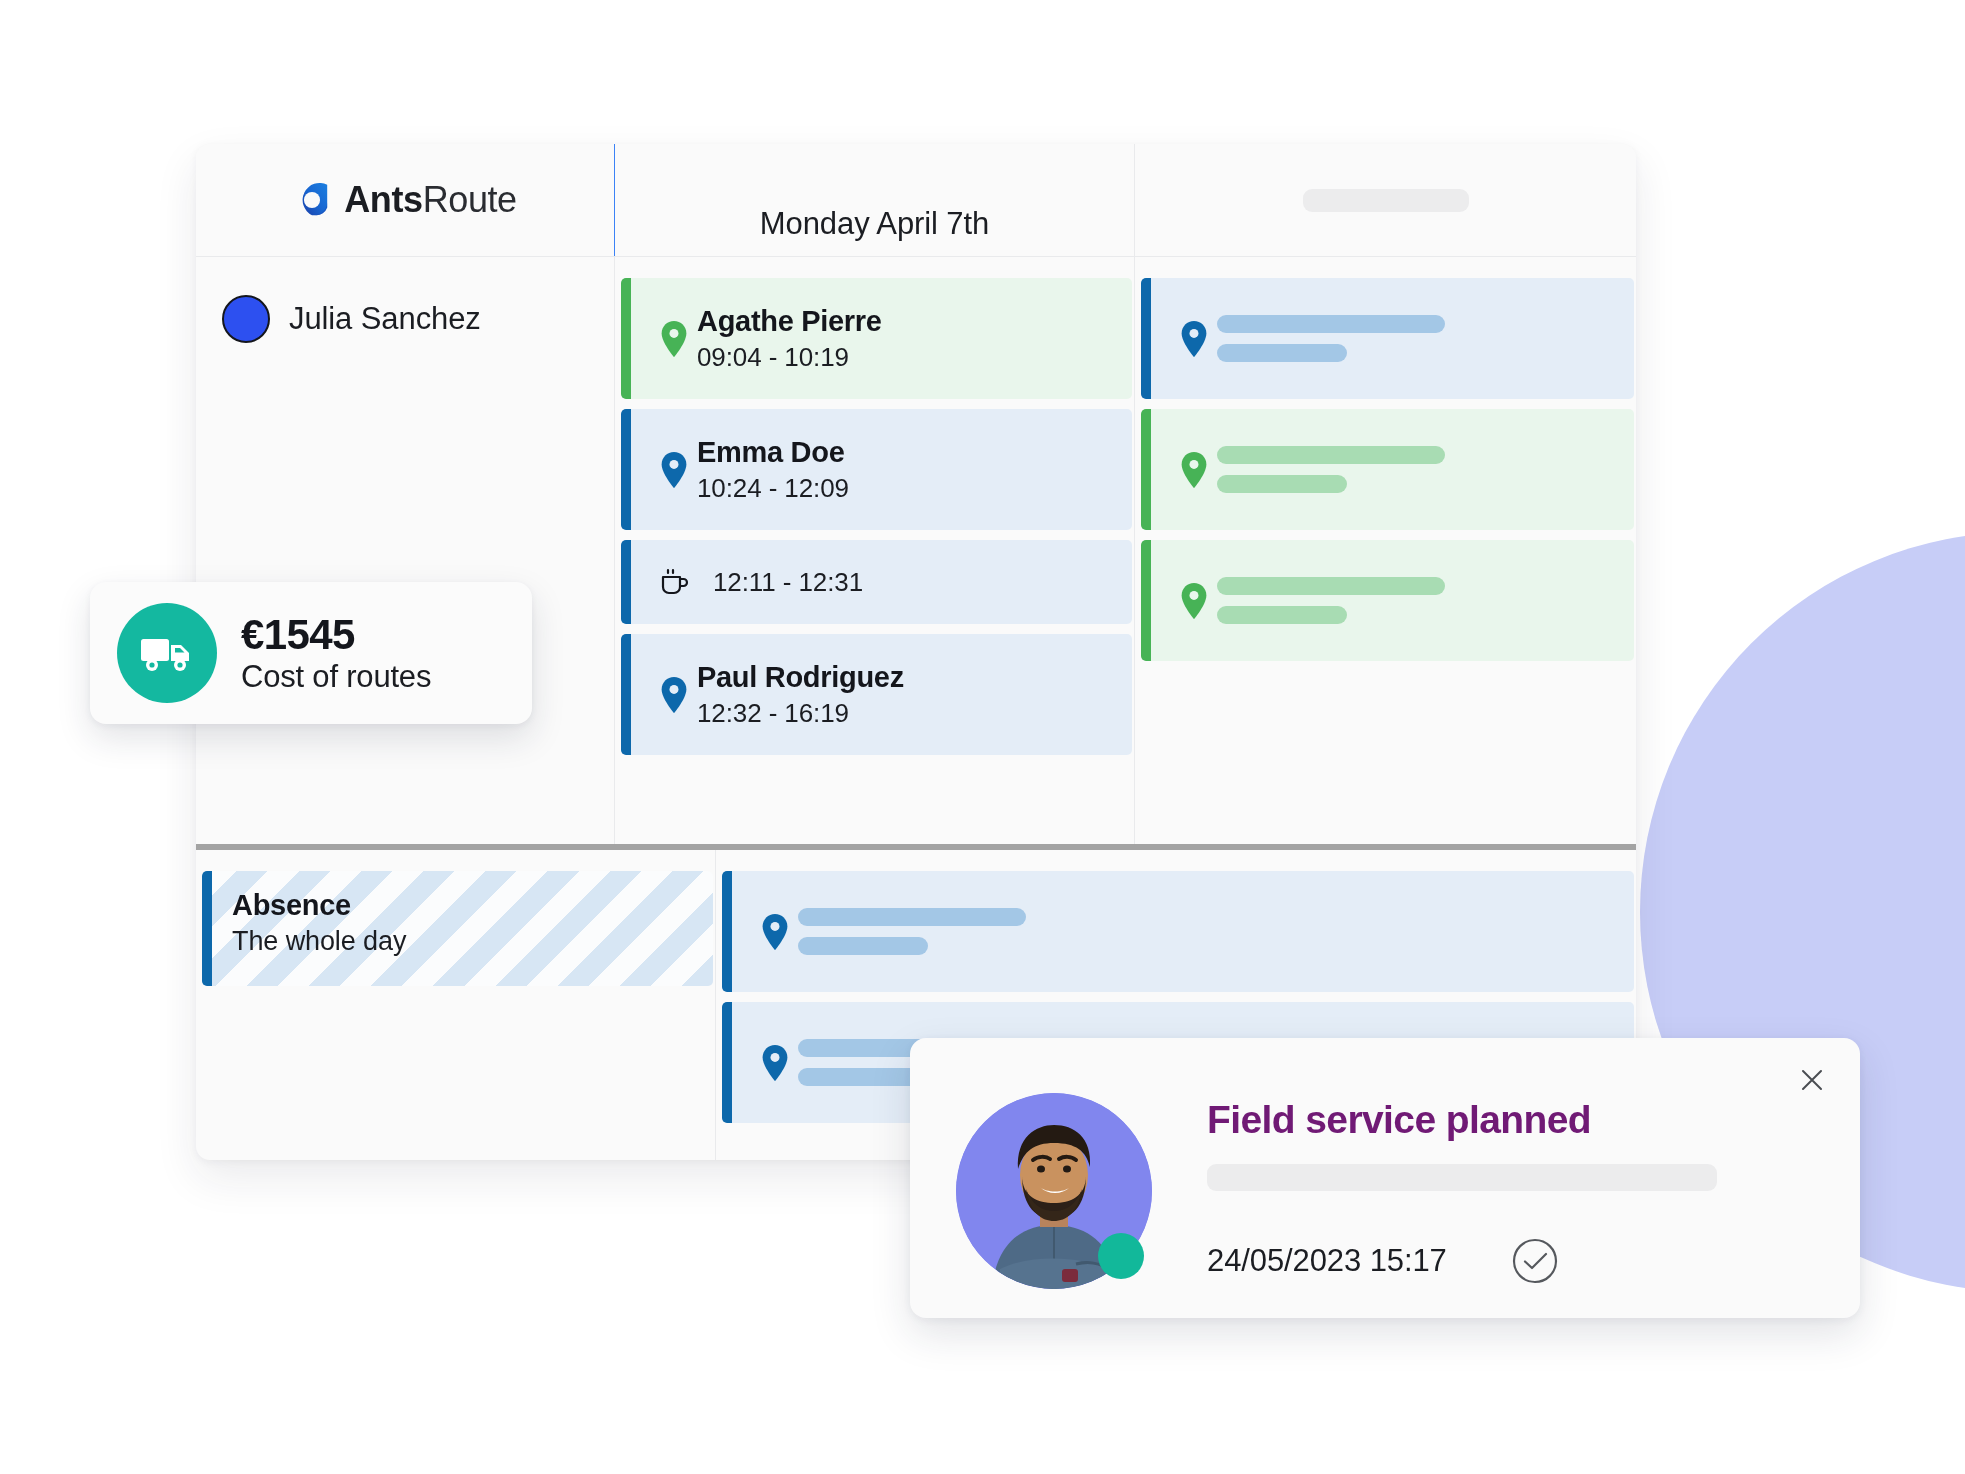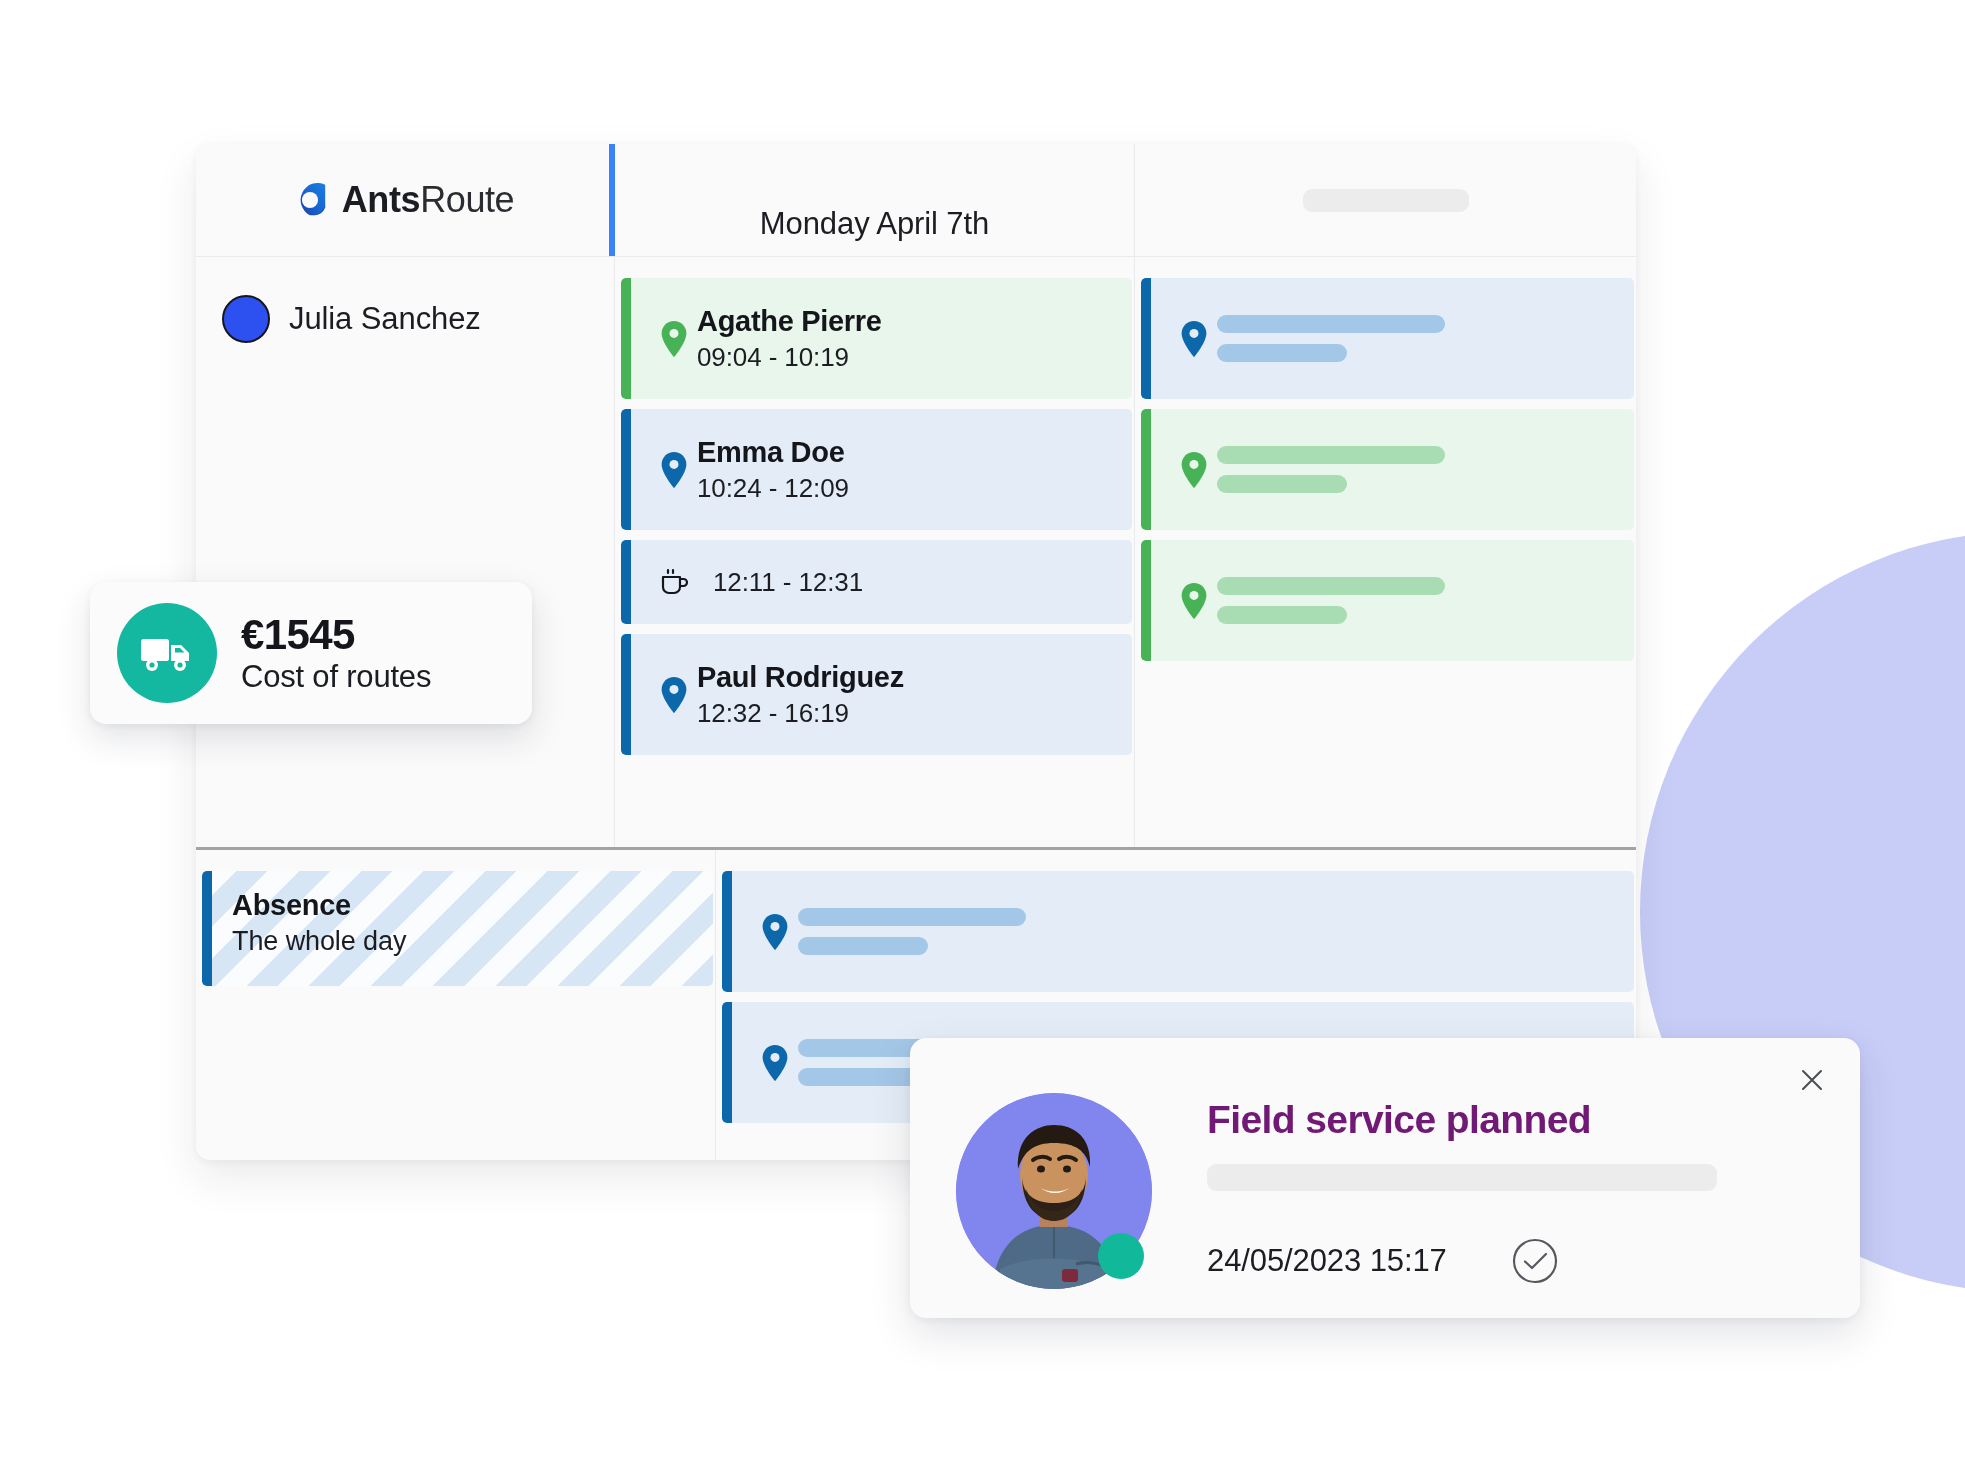--- a/index.html
+++ b/index.html
@@ -54,21 +54,21 @@
     height: 113px;
     flex: 0 0 113px;
     border-bottom: 1px solid #e9eaec;
     background: #fafafa;
   }
   .hdr-col {
     display: flex;
     align-items: center;
     justify-content: center;
   }
-  .hdr-col.c1 { width: 419px; flex: 0 0 419px; border-right: 6px solid #3b82f6; }
+  .hdr-col.c1 { width: 419px; flex: 0 0 419px; border-right: 1px solid #3b82f6; }
   .hdr-col.c2 { width: 520px; flex: 0 0 520px; border-right: 1px solid #e9eaec; }
   .hdr-col.c3 { flex: 1 1 auto; }
 
   .brand {
     display: flex;
     align-items: center;
     gap: 13px;
   }
   .brand-mark { width: 38px; height: 38px; display: block; flex: 0 0 38px; }
   .brand-text {
@@ -95,21 +95,21 @@
   }
   .hdr-skeleton { width: 166px; height: 23px; }
 
   
   .panel-body { flex: 1 1 auto; display: flex; flex-direction: column; }
 
   .res-row {
     display: flex;
     min-height: 0;
   }
-  .res-row.r1 { flex: 0 0 593px; border-bottom: 3px solid #a3a3a3; }
+  .res-row.r1 { flex: 0 0 593px; border-bottom: 6px solid #a3a3a3; }
   .res-row.r2 { flex: 1 1 auto; }
 
   .res-name-cell {
     width: 419px;
     flex: 0 0 419px;
     border-right: 1px solid #e9eaec;
     display: flex;
     align-items: flex-start;
     padding: 36px 0 0 26px;
     gap: 19px;

